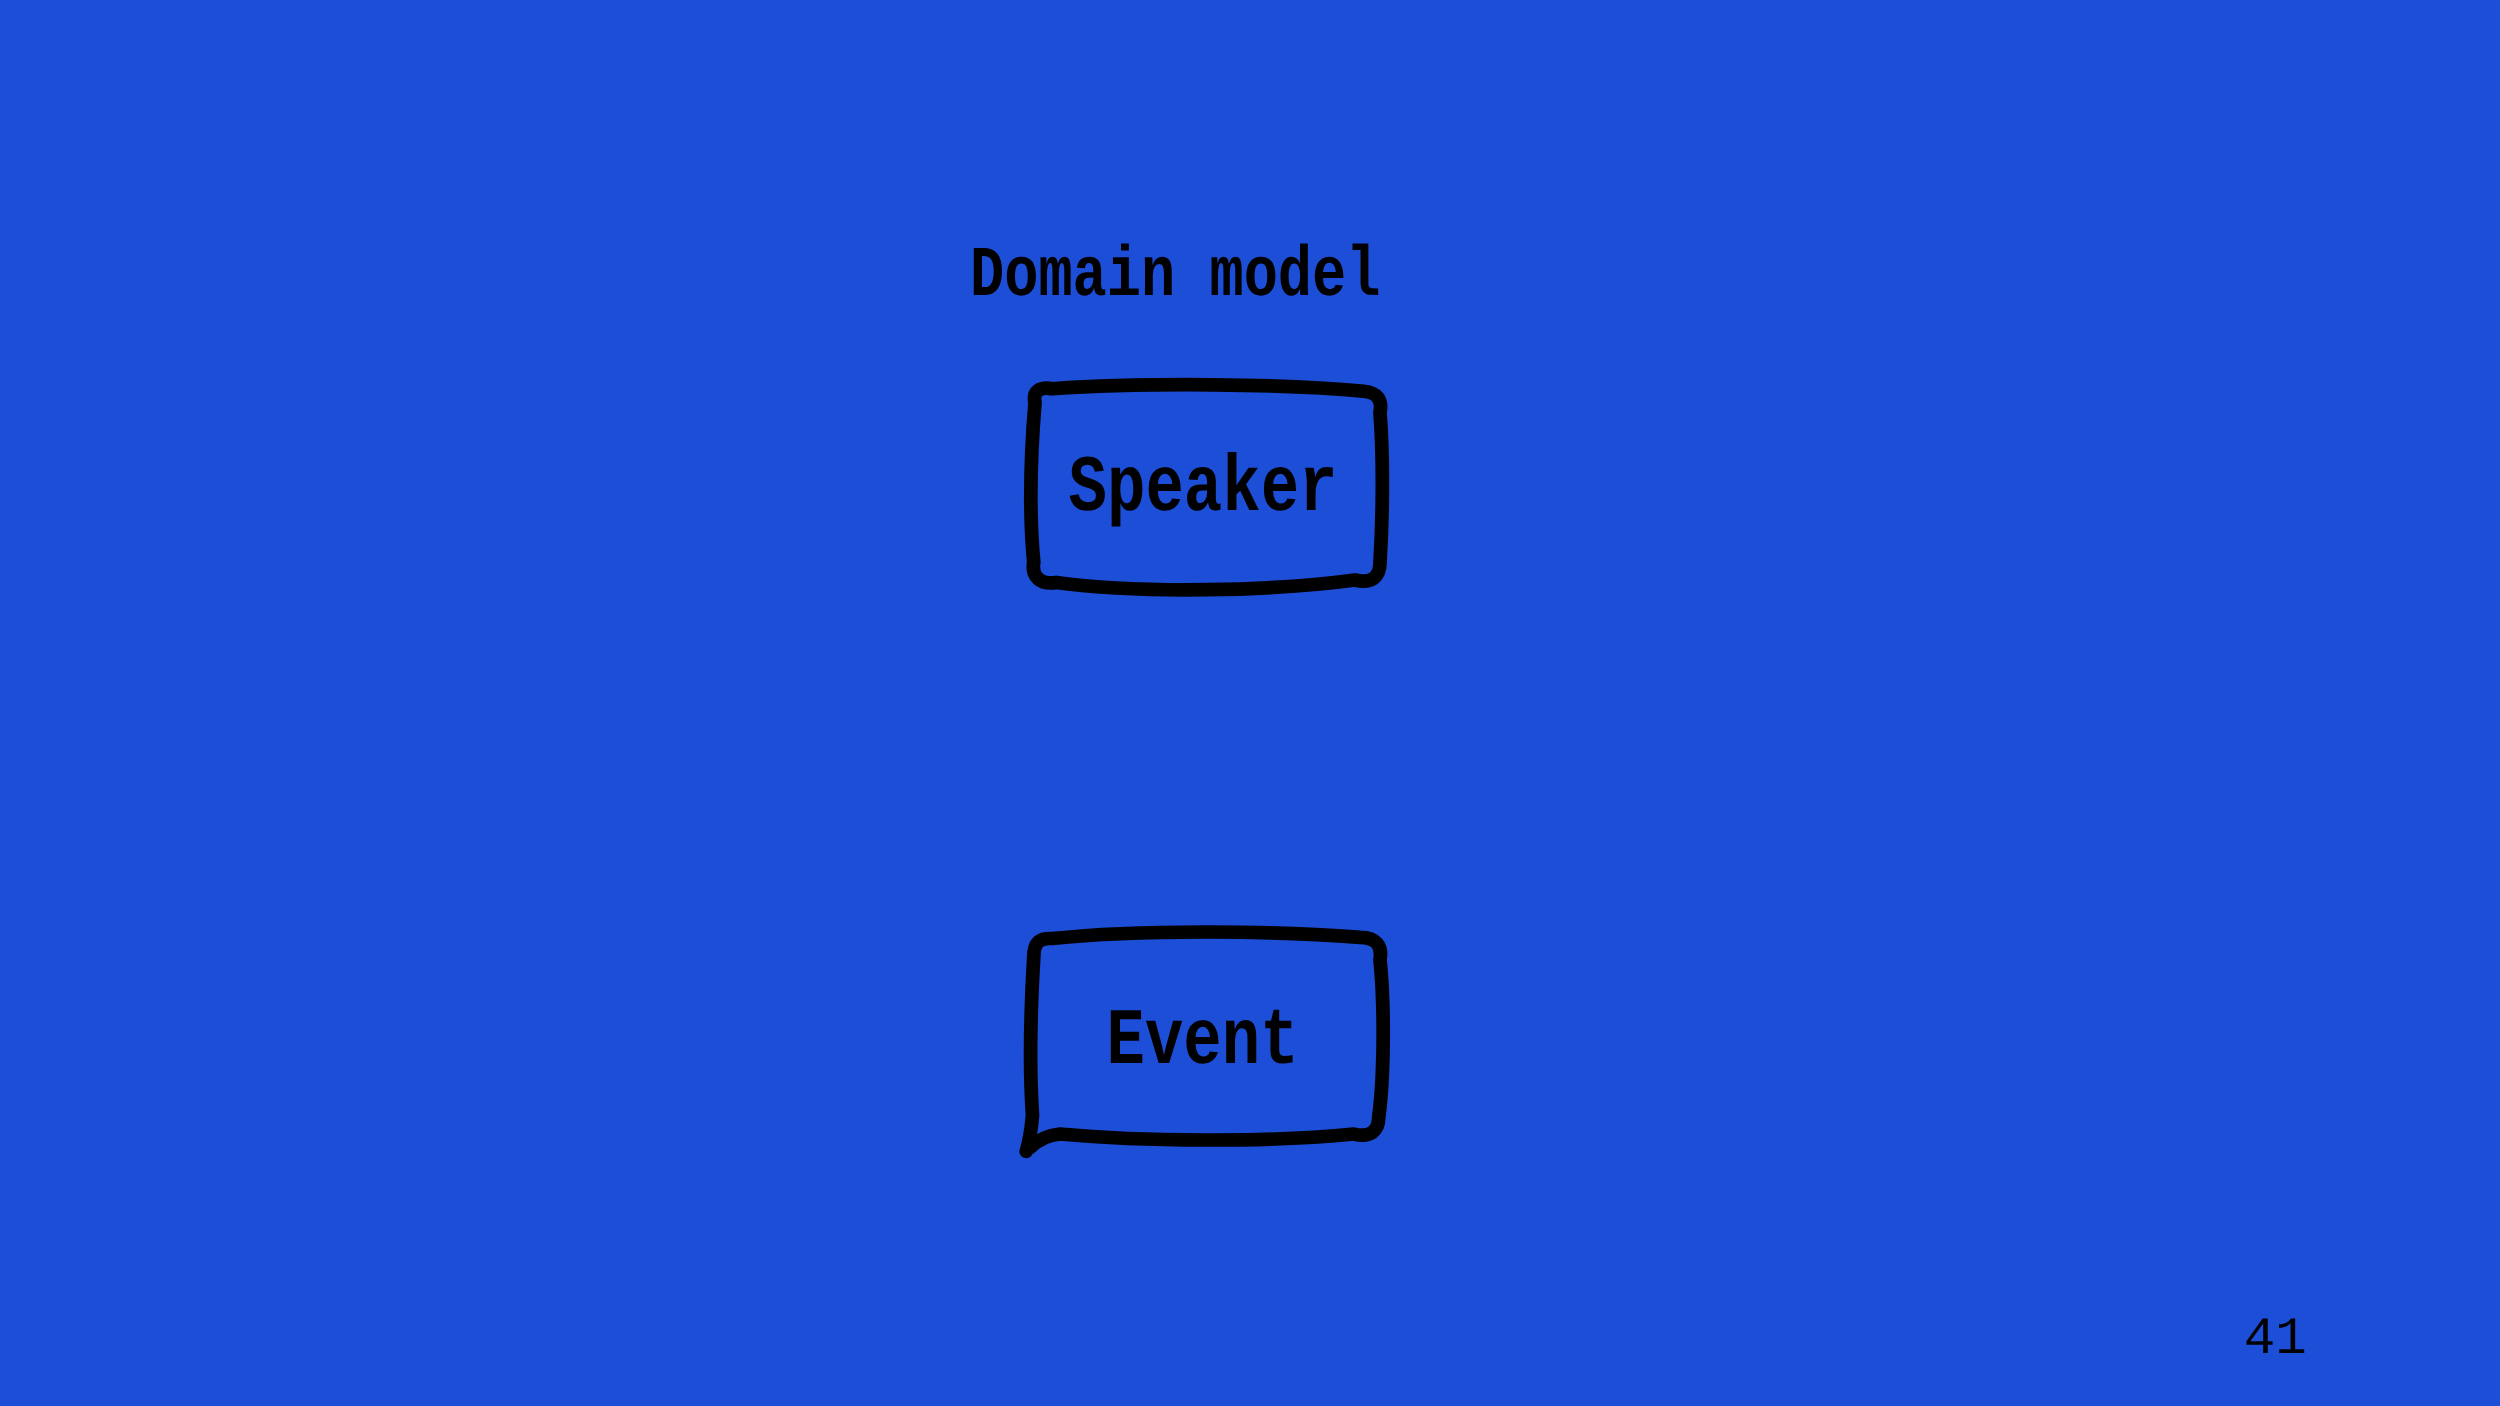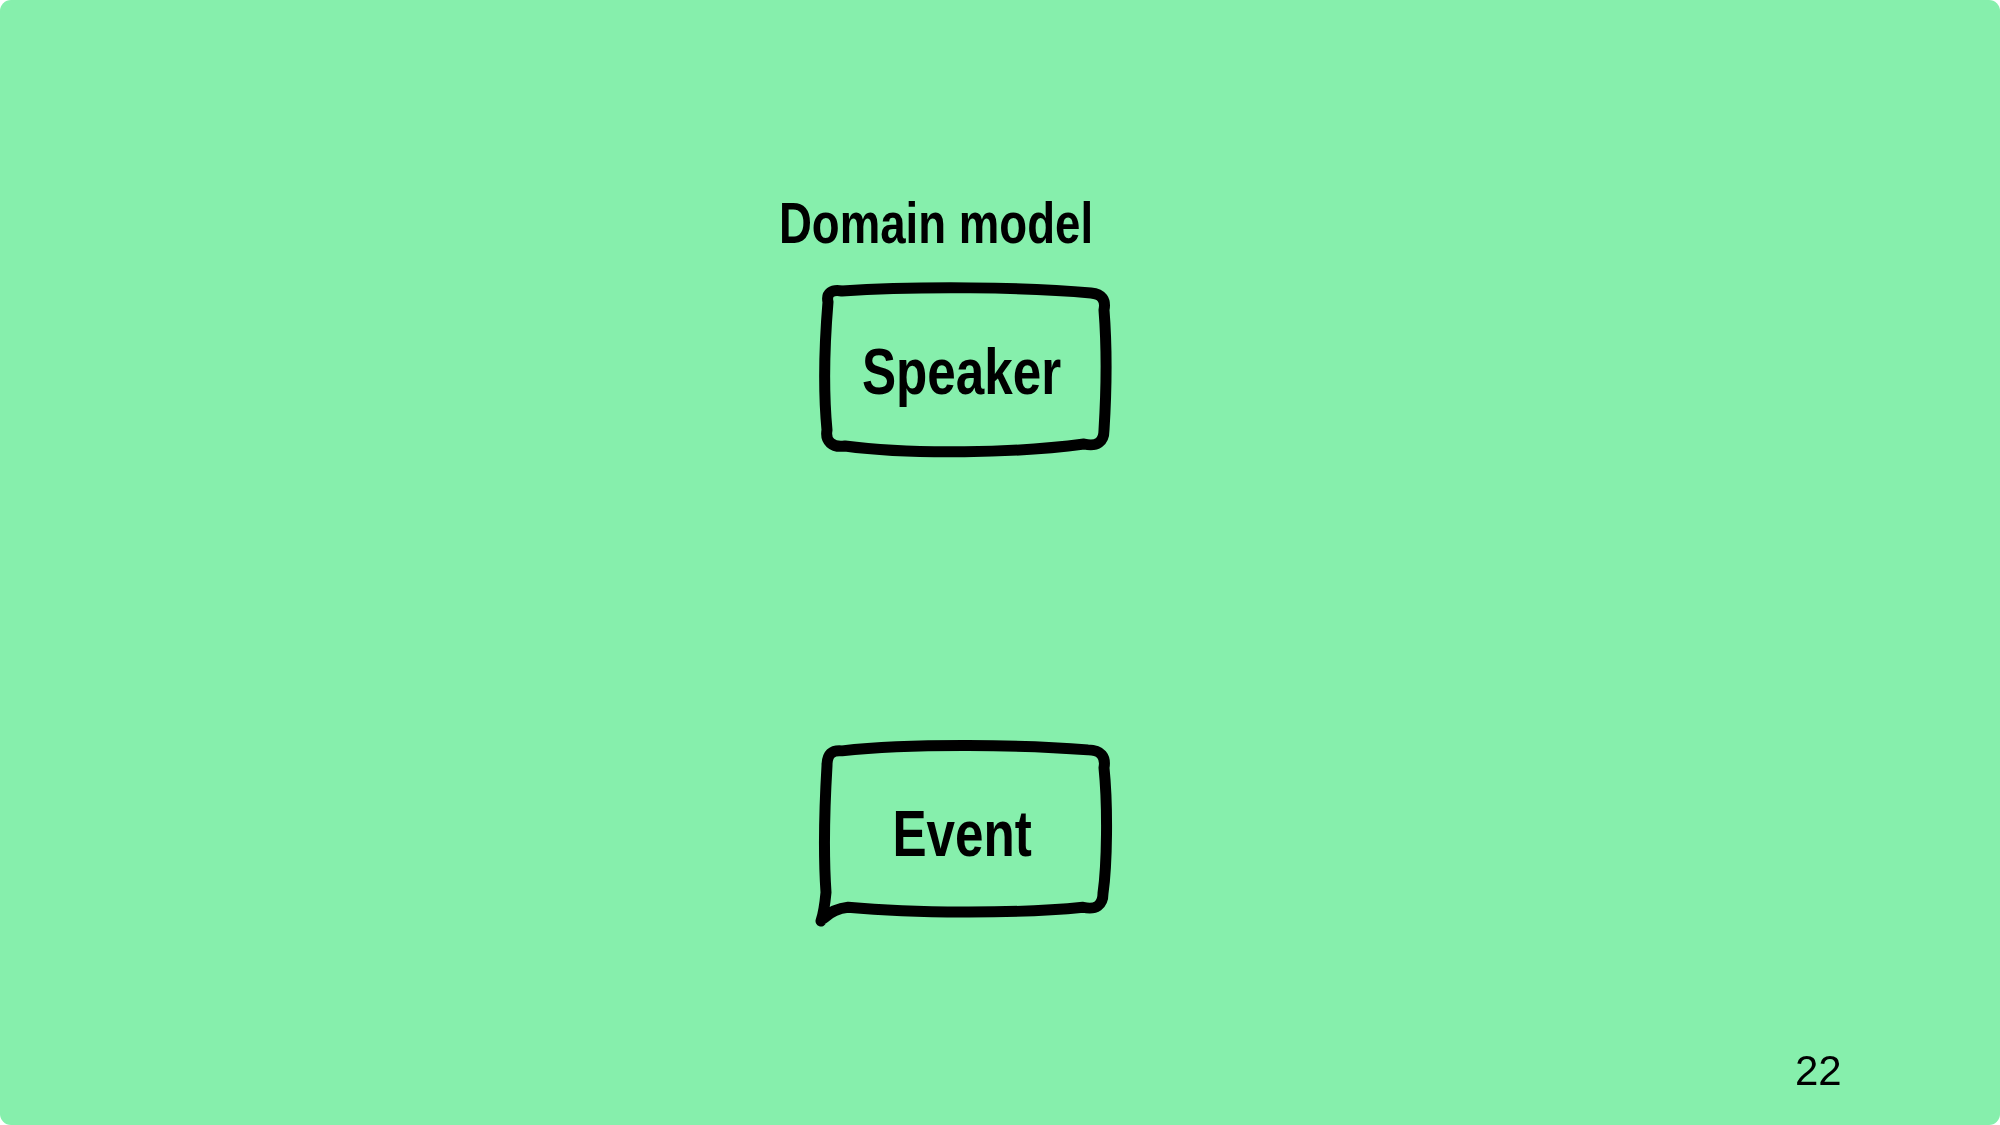--- a/index.html
+++ b/index.html
@@ -4,25 +4,24 @@
 <style>
   html, body {
     margin: 0;
     padding: 0;
     background: #ffffff;
   }
   .slide {
     position: relative;
     width: 2000px;
     height: 1125px;
-    background: #86efac;
+    background: #1d4ed8;
     overflow: hidden;
-    font-family: Liberation Sans, sans-serif;
+    font-family: Liberation Mono, monospace;
     color: #000000;
-    border-radius: 11px;
   }
   .slide-title {
     position: absolute;
     left: 736px;
     top: 190px;
     width: 400px;
     text-align: center;
     font-size: 57px;
     font-weight: bold;
     white-space: nowrap;
@@ -31,21 +30,21 @@
     color: #000000;
   }
   .sketch-box {
     position: absolute;
     left: 812px;
     width: 300px;
     display: flex;
     align-items: center;
     justify-content: center;
   }
-  .sketch-box.speaker { top: 282px; height: 180px; align-items: center; }
+  .sketch-box.speaker { top: 302px; height: 180px; align-items: center; }
   .sketch-box.talk    { top: 512px; height: 188px; }
   .sketch-box.event   { top: 740px; height: 188px; }
   .sketch-box svg {
     position: absolute;
     inset: 0;
     width: 100%;
     height: 100%;
     overflow: visible;
   }
   .box-label {
@@ -81,15 +80,15 @@
   </div>
 
 
   <div class="sketch-box event">
     <svg viewBox="0 0 300 190" preserveAspectRatio="none">
       <path d="M9,183 C12,174 13,165 14,154 C11,110 13,60 15,26 C15,14 20,10 30,11 C102,3 212,5 276,10 C289,10 294,17 292,28 C296,68 295,126 291,155 C291,167 284,172 271,169 C202,176 100,175 36,169 C26,170 18,174 12,180" fill="none" stroke="#000000" stroke-width="11" stroke-linecap="round" stroke-linejoin="round"></path>
     </svg>
     <span class="box-label">Event</span>
   </div>
 
-  <div class="page-number">22</div>
+  <div class="page-number">41</div>
 
 </div>
 
 </body></html>

